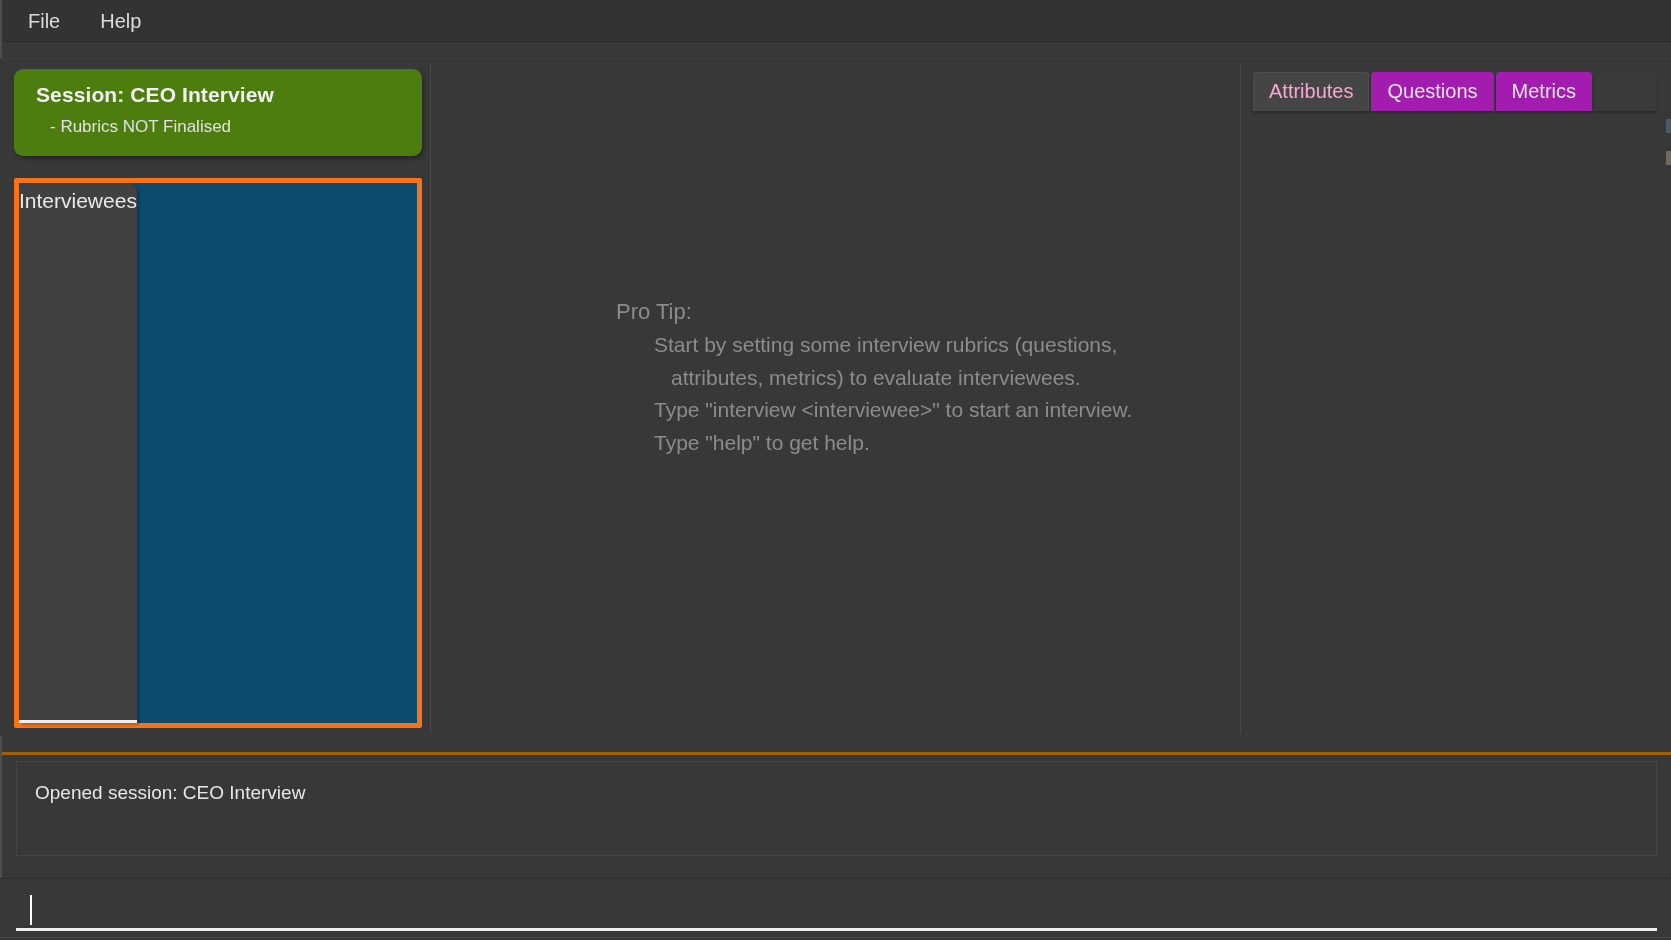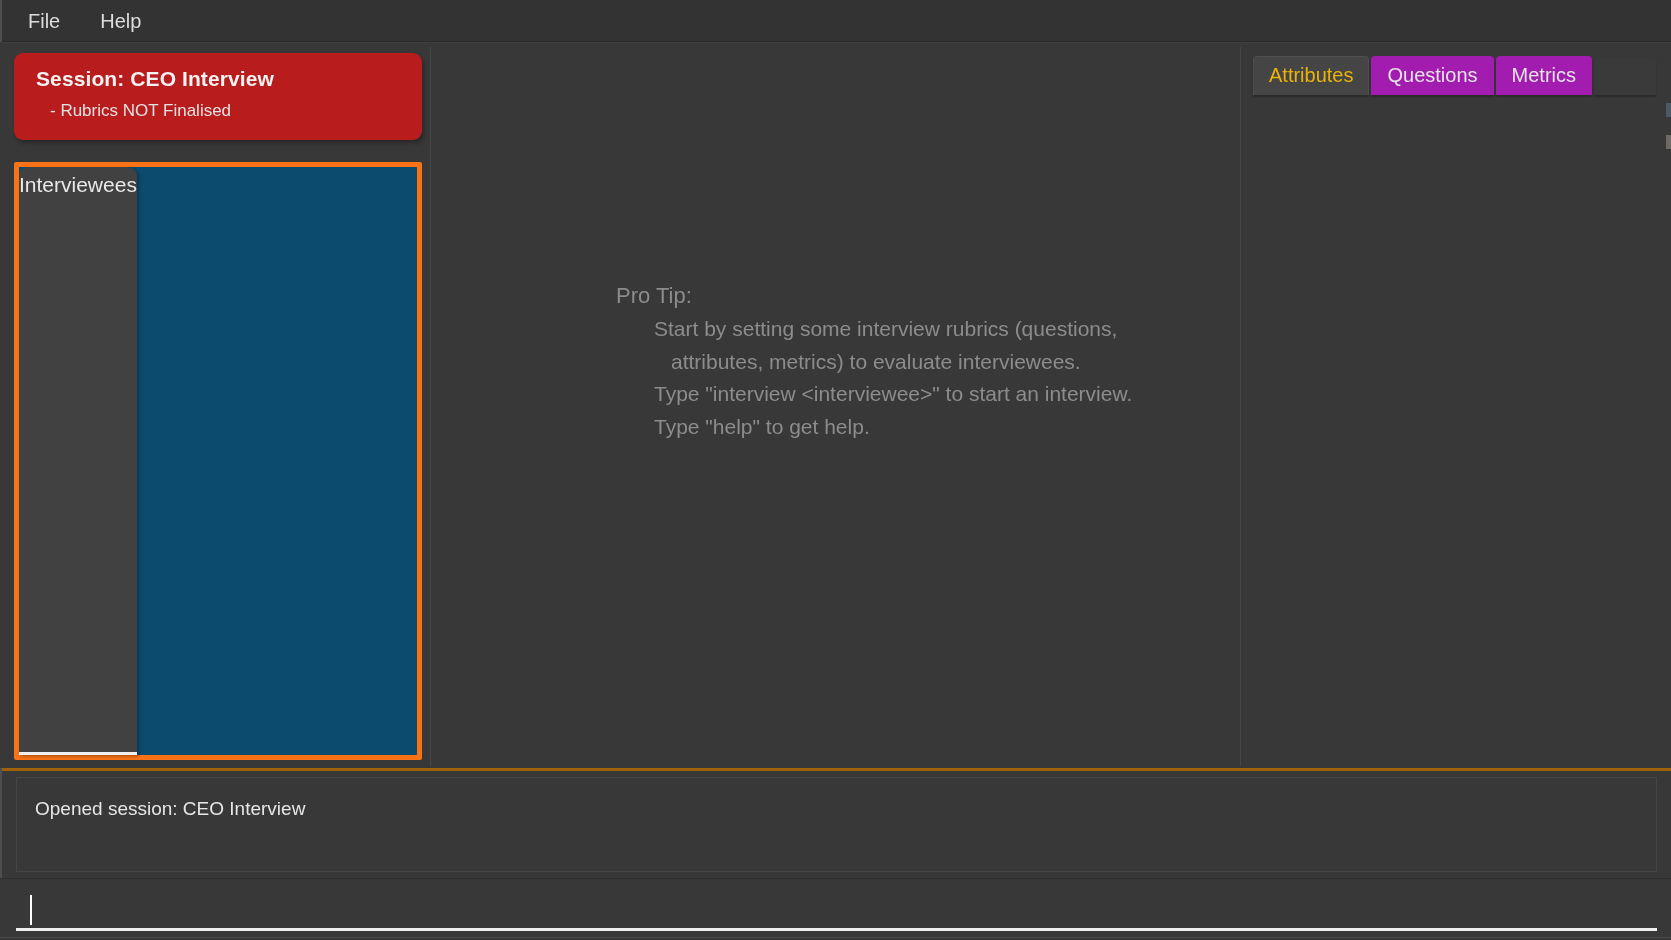--- a/index.html
+++ b/index.html
@@ -17,20 +17,21 @@
   }
 
   #app {
     position: relative;
     width: 1671px;
     height: 940px;
     background: #383838;
     box-sizing: border-box;
     display: flex;
     flex-direction: column;
+    gap: 16px;
   }
 
   
   .menubar {
     height: 42px;
     flex: 0 0 42px;
     background: #333333;
     display: flex;
     align-items: center;
     padding-left: 18px;
@@ -61,21 +62,21 @@
   .left-col {
     flex: 0 0 430px;
     display: flex;
     flex-direction: column;
     padding: 10px 8px 8px 14px;
     box-sizing: border-box;
     min-height: 0;
   }
 
   .session-card {
-    background: #b91c1c;
+    background: #4d7c0f;
     border-radius: 9px;
     padding: 14px 18px 16px 22px;
     box-sizing: border-box;
     box-shadow: 2px 3px 4px rgba(0,0,0,0.30);
     margin-bottom: 22px;
   }
   .session-title {
     font-size: 21px;
     font-weight: bold;
     color: #f2f2f2;
@@ -177,21 +178,21 @@
     padding: 7px 16px 8px 16px;
     margin-right: 2px;
     border-radius: 4px 4px 0 0;
     cursor: default;
     line-height: 1.2;
     box-shadow: 0 2px 2px rgba(0,0,0,0.25);
     white-space: nowrap;
   }
   .tab.active {
     background: #454545;
-    color: #eab308;
+    color: #f9a8d4;
     border: 1px solid #4e4e4e;
     border-bottom: none;
     padding: 6px 15px 8px 15px;
   }
   .tab-filler {
     background: #3a3a3a;
     border-radius: 4px 4px 0 0;
     width: 62px;
     height: 37px;
     box-shadow: 0 2px 2px rgba(0,0,0,0.25);

